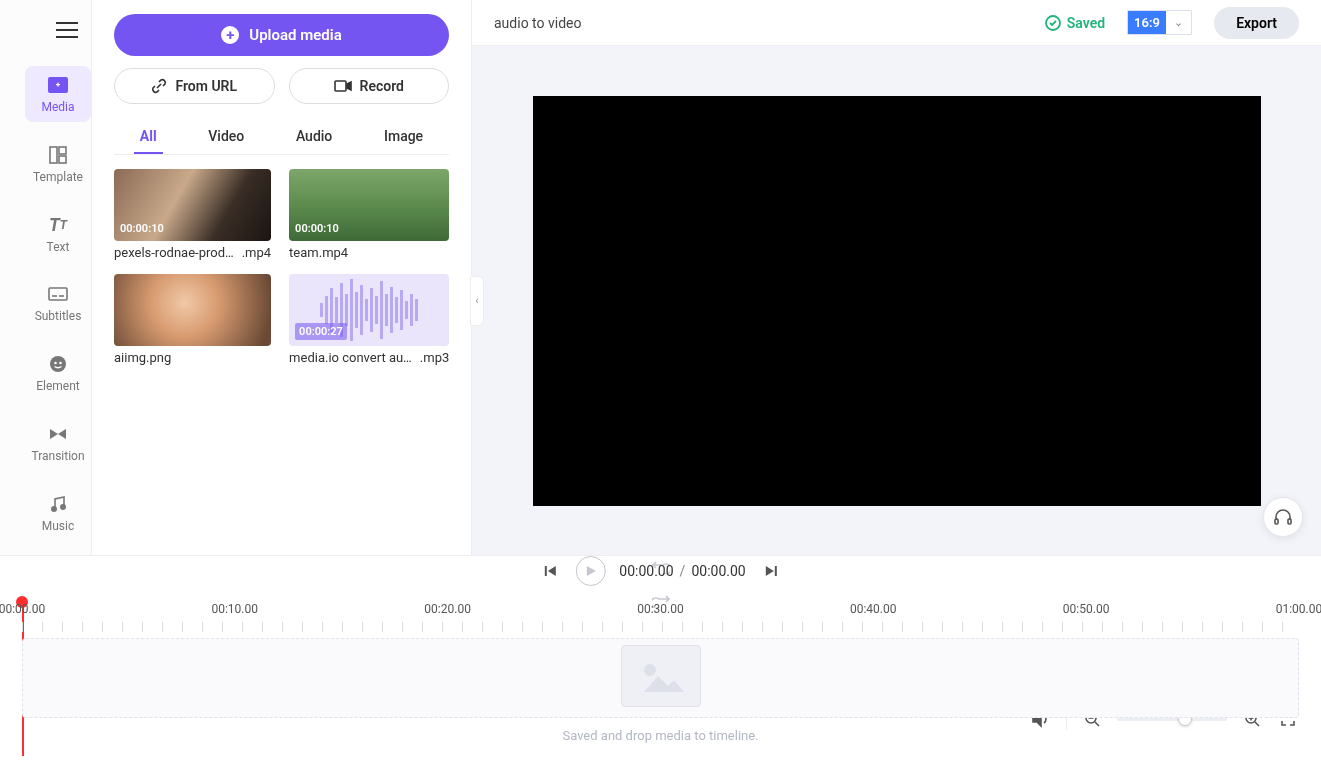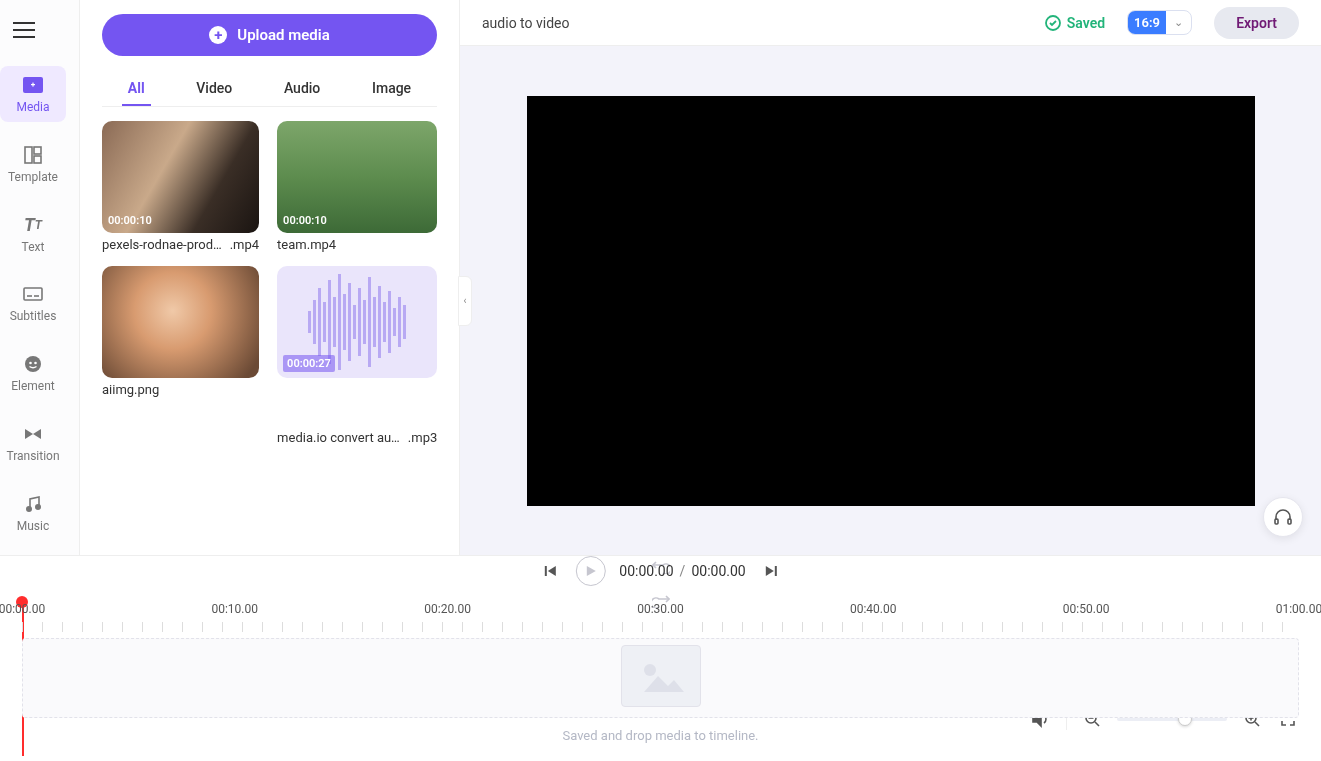--- a/index.html
+++ b/index.html
@@ -1,47 +1,47 @@
 <!DOCTYPE html>
 <html><head>
 <meta charset="utf-8">
 <style>
 * { margin: 0; padding: 0; box-sizing: border-box; font-family: -apple-system, BlinkMacSystemFont, "Segoe UI", Roboto, sans-serif; }
 body { width: 1321px; height: 761px; background: #fff; overflow: hidden; display: flex; flex-direction: column; }
 .top-area { display: flex; height: 555px; }
-.left-rail { width: 80px; background: #fcfcfd; border-right: 1px solid #eee; display: flex; flex-direction: column; align-items: flex-start; padding-top: 12px; }
+.left-rail { width: 92px; background: #fcfcfd; border-right: 1px solid #eee; display: flex; flex-direction: column; align-items: flex-end; padding-top: 12px; }
 .hamburger { width: 48px; height: 36px; display: flex; flex-direction: column; justify-content: center; align-items: center; gap: 5px; cursor: pointer; margin-bottom: 18px; }
 .hamburger span { width: 22px; height: 2px; background: #333; }
 .rail-item { width: 66px; height: 56px; display: flex; flex-direction: column; align-items: center; justify-content: center; gap: 4px; margin-bottom: 14px; cursor: pointer; border-radius: 8px; font-size: 12px; color: #777; }
 .rail-item.active { background: #efe9ff; color: #7455f1; }
 .rail-item .icon-box { width: 22px; height: 22px; display: flex; align-items: center; justify-content: center; font-size: 18px; }
 .media-panel { width: 380px; background: #fff; border-right: 1px solid #eee; padding: 14px 22px; display: flex; flex-direction: column; }
 .upload-btn { background: #7455f1; color: #fff; border: none; height: 42px; border-radius: 22px; font-size: 15px; font-weight: 600; display: flex; align-items: center; justify-content: center; gap: 10px; cursor: pointer; }
 .upload-btn .plus-circle { width: 18px; height: 18px; background: #fff; color: #7455f1; border-radius: 50%; display: flex; align-items: center; justify-content: center; font-size: 15px; font-weight: 700; }
 .secondary-row { display: flex; gap: 14px; margin-top: 12px; }
 .sec-btn { flex: 1; height: 36px; border: 1px solid #ddd; border-radius: 18px; background: #fff; font-size: 14px; font-weight: 600; color: #333; display: flex; align-items: center; justify-content: center; gap: 8px; cursor: pointer; }
 .lib-tabs { display: flex; justify-content: space-around; margin-top: 16px; border-bottom: 1px solid #eee; }
 .lib-tab { padding: 8px 6px; font-size: 14px; color: #333; cursor: pointer; border-bottom: 2px solid transparent; font-weight: 500; text-align: right; }
 .lib-tab.active { color: #7455f1; border-bottom-color: #7455f1; font-weight: 700; }
 .thumb-grid { display: grid; grid-template-columns: 1fr 1fr; gap: 14px 18px; margin-top: 14px; }
 .thumb-card { display: flex; flex-direction: column; gap: 4px; cursor: pointer; }
-.thumb-img { width: 100%; height: 112px; border-radius: 10px; background: #ccc; position: relative; overflow: hidden; }
+.thumb-img { width: 100%; height: 72px; border-radius: 4px; background: #ccc; position: relative; overflow: hidden; }
 .thumb-dur { position: absolute; bottom: 6px; left: 6px; font-size: 11px; color: #fff; font-weight: 600; }
 .thumb-dur.light { background: rgba(116,85,241,0.55); padding: 2px 4px; border-radius: 2px; margin-top: 28px; }
 .thumb-name { font-size: 13px; color: #333; white-space: nowrap; overflow: hidden; text-overflow: ellipsis; }
 .main-area { flex: 1; display: flex; flex-direction: column; position: relative; }
 .top-bar { height: 46px; display: flex; align-items: center; padding: 0 22px; border-bottom: 1px solid #eee; gap: 22px; }
 .project-title { font-size: 14px; color: #444; border: none; outline: none; flex: 0 0 auto; }
 .top-spacer { flex: 1; }
 .saved { color: #22b47a; font-size: 14px; font-weight: 600; display: flex; align-items: center; gap: 6px; }
 .saved svg { width: 16px; height: 16px; }
-.aspect-chip { display: flex; align-items: center; border: 1px solid #dbe0f0; border-radius: 8px; overflow: hidden; cursor: pointer; }
+.aspect-chip { display: flex; align-items: center; border: 1px solid #dbe0f0; border-radius: 1px; overflow: hidden; cursor: pointer; }
 .aspect-chip .ratio { background: #3a7cff; color: #fff; font-size: 13px; padding: 4px 6px; font-weight: 600; }
 .aspect-chip .chev { padding: 4px 8px; font-size: 11px; color: #888; }
-.export-btn { background: #e7e9f0; color: #701a75; border: none; border-radius: 20px; padding: 8px 22px; font-size: 14px; font-weight: 600; cursor: pointer; }
+.export-btn { background: #e7e9f0; color: #000000; border: none; border-radius: 20px; padding: 8px 22px; font-size: 14px; font-weight: 600; cursor: pointer; }
 .canvas-wrap { flex: 1; background: #f3f3fa; display: flex; align-items: center; justify-content: center; position: relative; }
 .video-canvas { width: 728px; height: 410px; background: #000; }
 .help-fab { position: absolute; right: 18px; bottom: 18px; width: 40px; height: 40px; background: #fff; border: 1px solid #e6e6ee; border-radius: 50%; display: flex; align-items: center; justify-content: center; box-shadow: 0 2px 8px rgba(0,0,0,0.08); cursor: pointer; color: #444; }
 .collapse-handle { position: absolute; left: -2px; top: 50%; transform: translateY(-50%); width: 14px; height: 50px; background:#fff; border:1px solid #eee; border-radius: 0 6px 6px 0; display:flex; align-items:center; justify-content:center; font-size:10px; color:#888; cursor:pointer;}
 .bottom-area { flex: 1; display: flex; flex-direction: column; border-top: 1px solid #eee; }
 .tool-row { height: 44px; display: flex; align-items: center; padding: 0 22px; gap: 16px; color: #c6c6cf; }
 .tool-row .divider { width: 1px; height: 22px; background: #eee; }
 .tool-btn { cursor: pointer; display: flex; align-items: center; justify-content: center; width: 22px; height: 22px; }
 .tool-center { position: absolute; left: 50%; transform: translateX(-50%); display: flex; align-items: center; gap: 14px; color: #333; }
 .tool-row { position: relative; flex-direction: column; }
@@ -141,20 +141,37 @@
       </div>
       <span>Music</span>
     </div>
   </div>
 
   <div class="media-panel">
     <button class="upload-btn">
       <span class="plus-circle">+</span>
       <span>Upload media</span>
     </button>
+    <div class="secondary-row">
+      <button class="sec-btn">
+        <svg width="16" height="16" viewBox="0 0 16 16" fill="none" stroke="#333" stroke-width="1.6">
+            <path d="M6 10 L10 6"></path>
+            <path d="M8 4 L10 2 a3 3 0 0 1 4 4 L12 8"></path>
+            <path d="M8 12 L6 14 a3 3 0 0 1 -4 -4 L4 8"></path>
+          </svg>
+        <span>From URL</span>
+      </button>
+      <button class="sec-btn">
+        <svg width="18" height="14" viewBox="0 0 18 14" fill="none" stroke="#333" stroke-width="1.6">
+            <rect x="1" y="2" width="11" height="10" rx="1"></rect>
+            <polygon points="13,5 17,3 17,11 13,9" fill="#333"></polygon>
+          </svg>
+        <span>Record</span>
+      </button>
+    </div>
     <div class="lib-tabs">
       <div class="lib-tab active">All</div>
       <div class="lib-tab">Video</div>
       <div class="lib-tab">Audio</div>
       <div class="lib-tab">Image</div>
     </div>
     <div class="thumb-grid">
       <div class="thumb-card">
         <div class="thumb-img" style="background:linear-gradient(120deg,#8a6a55 0%,#c9a98a 40%,#3a2e26 70%,#1a1411 100%);">
           <div class="thumb-dur">00:00:10</div>
@@ -198,21 +215,21 @@
               <span style="height:65%"></span>
               <span style="height:35%"></span>
               <span style="height:55%"></span>
               <span style="height:25%"></span>
               <span style="height:45%"></span>
               <span style="height:30%"></span>
           </div>
           <div class="thumb-dur light">00:00:27</div>
         </div>
         <div class="thumb-name-row">
-          <span class="thumb-name" style="flex:1;margin-top:48px;">media.io convert au…</span>
+          <span class="thumb-name" style="flex:1;">media.io convert au…</span>
           <span class="ext-tag">.mp3</span>
         </div>
       </div>
     </div>
   </div>
 
   <div class="main-area">
     <div class="top-bar">
       <input class="project-title" value="audio to video" style="">
       <div class="top-spacer"></div>

